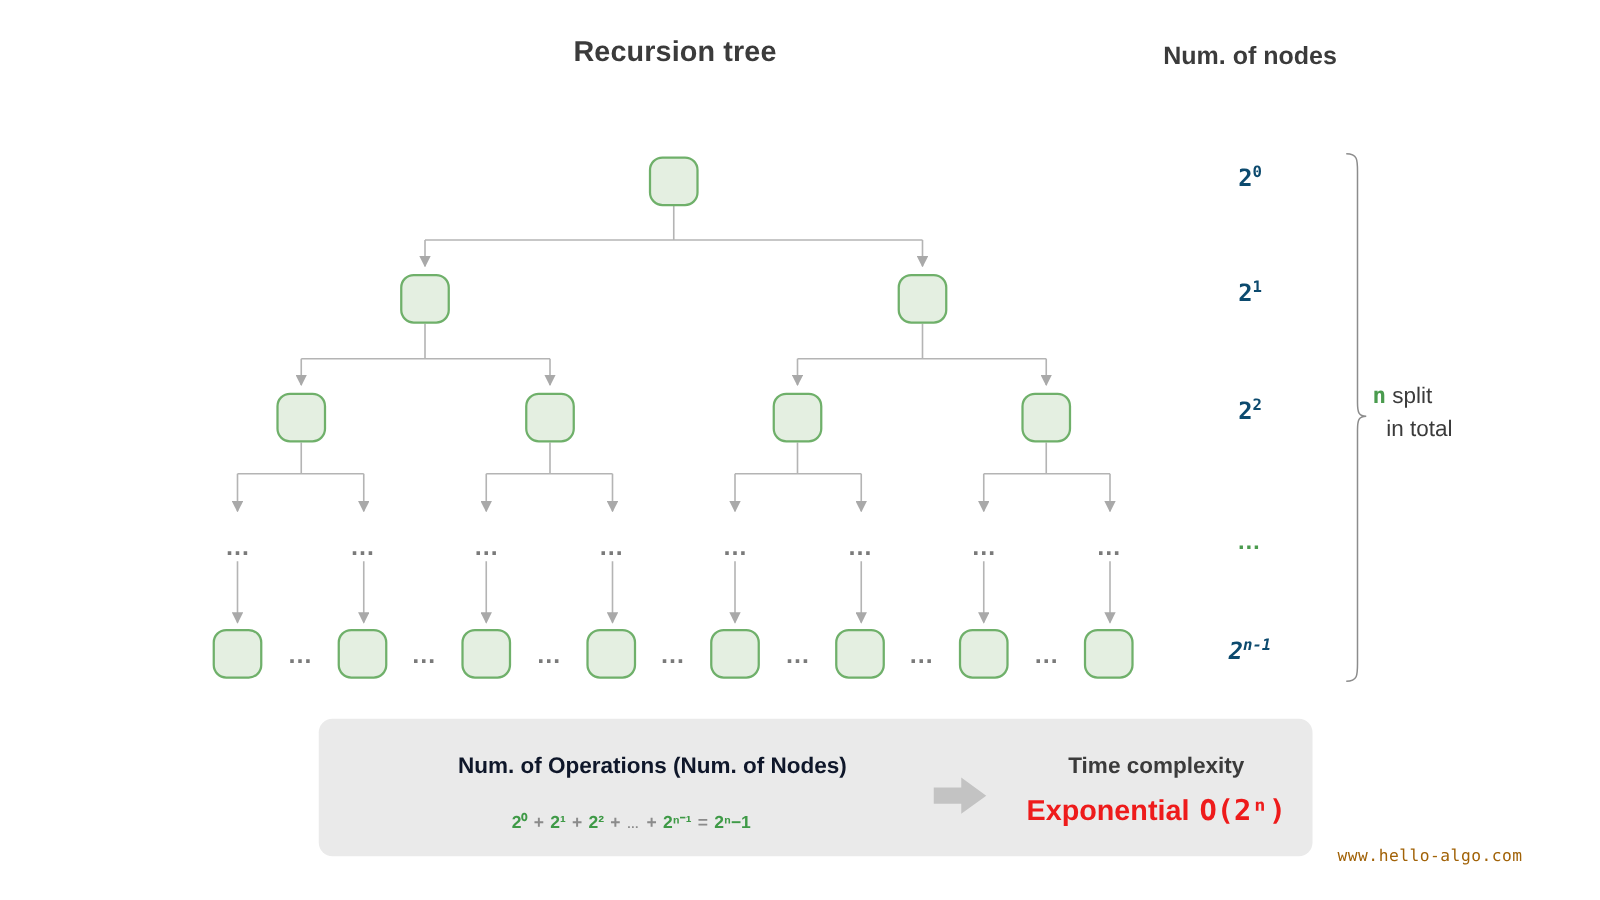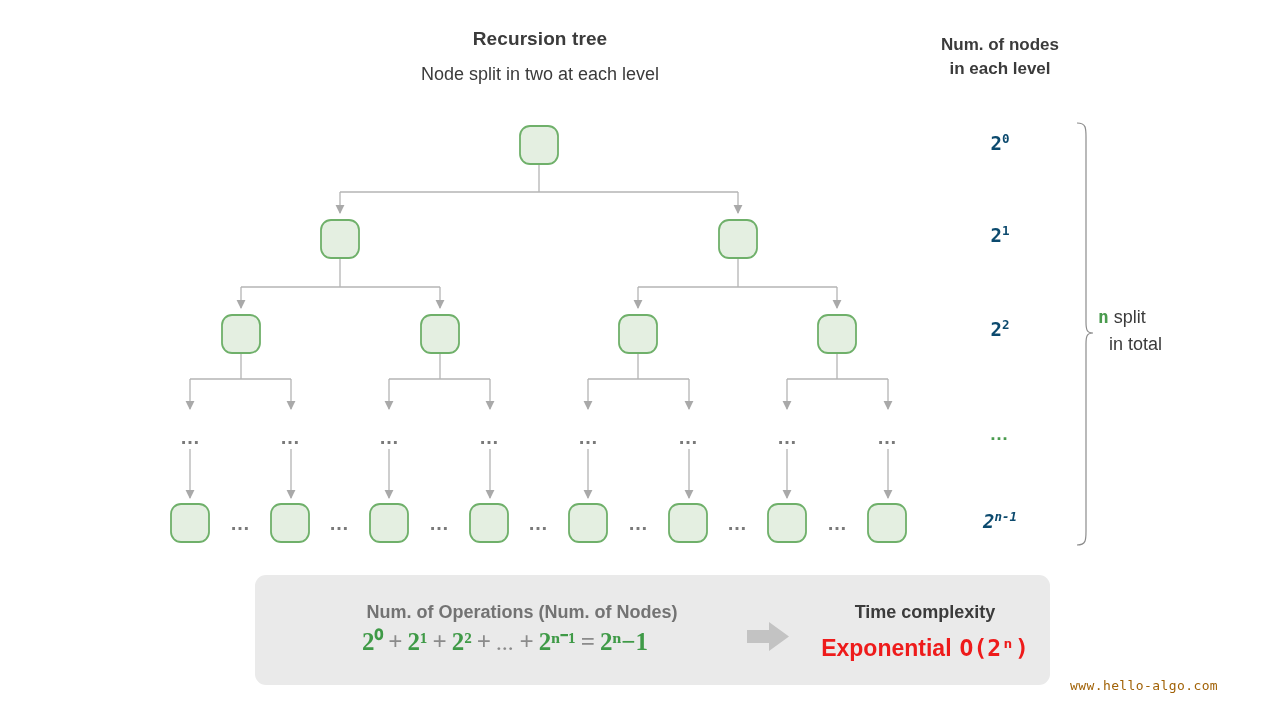--- a/index.html
+++ b/index.html
@@ -14,36 +14,36 @@
     background: #ffffff;
     font-family: "Liberation Sans", sans-serif;
     overflow: hidden;
   }
   .abs { position: absolute; }
 
   
   #tree-title {
     left: 0; top: 28px; width: 1080px;
     text-align: center;
-    font-size: 19px;
+    font-size: 23px;
     font-weight: bold;
     color: #3b3b3b;
     letter-spacing: .1px;
   }
   #tree-subtitle {
     left: 0; top: 64px; width: 1080px;
     text-align: center;
     font-size: 18px;
     font-weight: normal;
     color: #3b3b3b;
   }
   #col-title {
     left: 900px; top: 33px; width: 200px;
     text-align: center;
-    font-size: 17px;
+    font-size: 20px;
     font-weight: bold;
     color: #3b3b3b;
     line-height: 24px;
   }
 
   
   #tree-svg { left: 0; top: 0; }
 
   
   .lvl-label {
@@ -88,27 +88,27 @@
     left: 255px; top: 575px;
     width: 795px; height: 110px;
     background: #eaeaea;
     border-radius: 11px;
   }
   #sum-left {
     left: 255px; top: 602px; width: 500px;
     text-align: center;
   }
   #sum-left .heading {
-    font-size: 18px; font-weight: bold; color: #737373; padding-left: 34px;
+    font-size: 18px; font-weight: bold; color: #0f172a; padding-left: 34px;
   }
   #sum-left .formula {
-    margin-top: 0;
-    font-size: 25px;
-    font-weight: bold;
-    font-family: Liberation Serif, serif;
+    margin-top: 24px;
+    font-size: 14px;
+    font-weight: bold;
+    font-family: Liberation Sans, sans-serif;
     color: #8b8b8b;
     white-space: nowrap;
   }
   #sum-left .formula .g { color: #3f9a47; }
   #sum-left .formula .op { color: #8b8b8b; padding: 0 5px; }
   #sum-left .formula .el { color: #8b8b8b; font-size: .7em; letter-spacing: 1px; }
 
   #arrow-right { left: 745px; top: 620px; }
 
   #sum-right {
@@ -138,25 +138,23 @@
     color: #a16207;
     letter-spacing: .4px;
   }
 </style>
 </head>
 <body>
 
 <div id="canvas">
 
   <div class="abs" id="tree-title">Recursion tree</div>
-  <div class="abs" id="tree-subtitle">Node split in two at each level</div>
 
   <div class="abs" id="col-title">
     <div>Num. of nodes</div>
-    <div>in each level</div>
   </div>
 
   <svg class="abs" id="tree-svg" width="1280" height="720">
     <defs>
       <marker id="arw" viewBox="0 0 10 10" refX="9" refY="5" markerWidth="7" markerHeight="7" orient="auto-start-reverse">
         <path d="M 0 0 L 10 5 L 0 10 z" fill="#a9a9a9"></path>
       </marker>
     </defs>
 
     <g stroke="#b4b4b4" stroke-width="1.3" fill="none">

